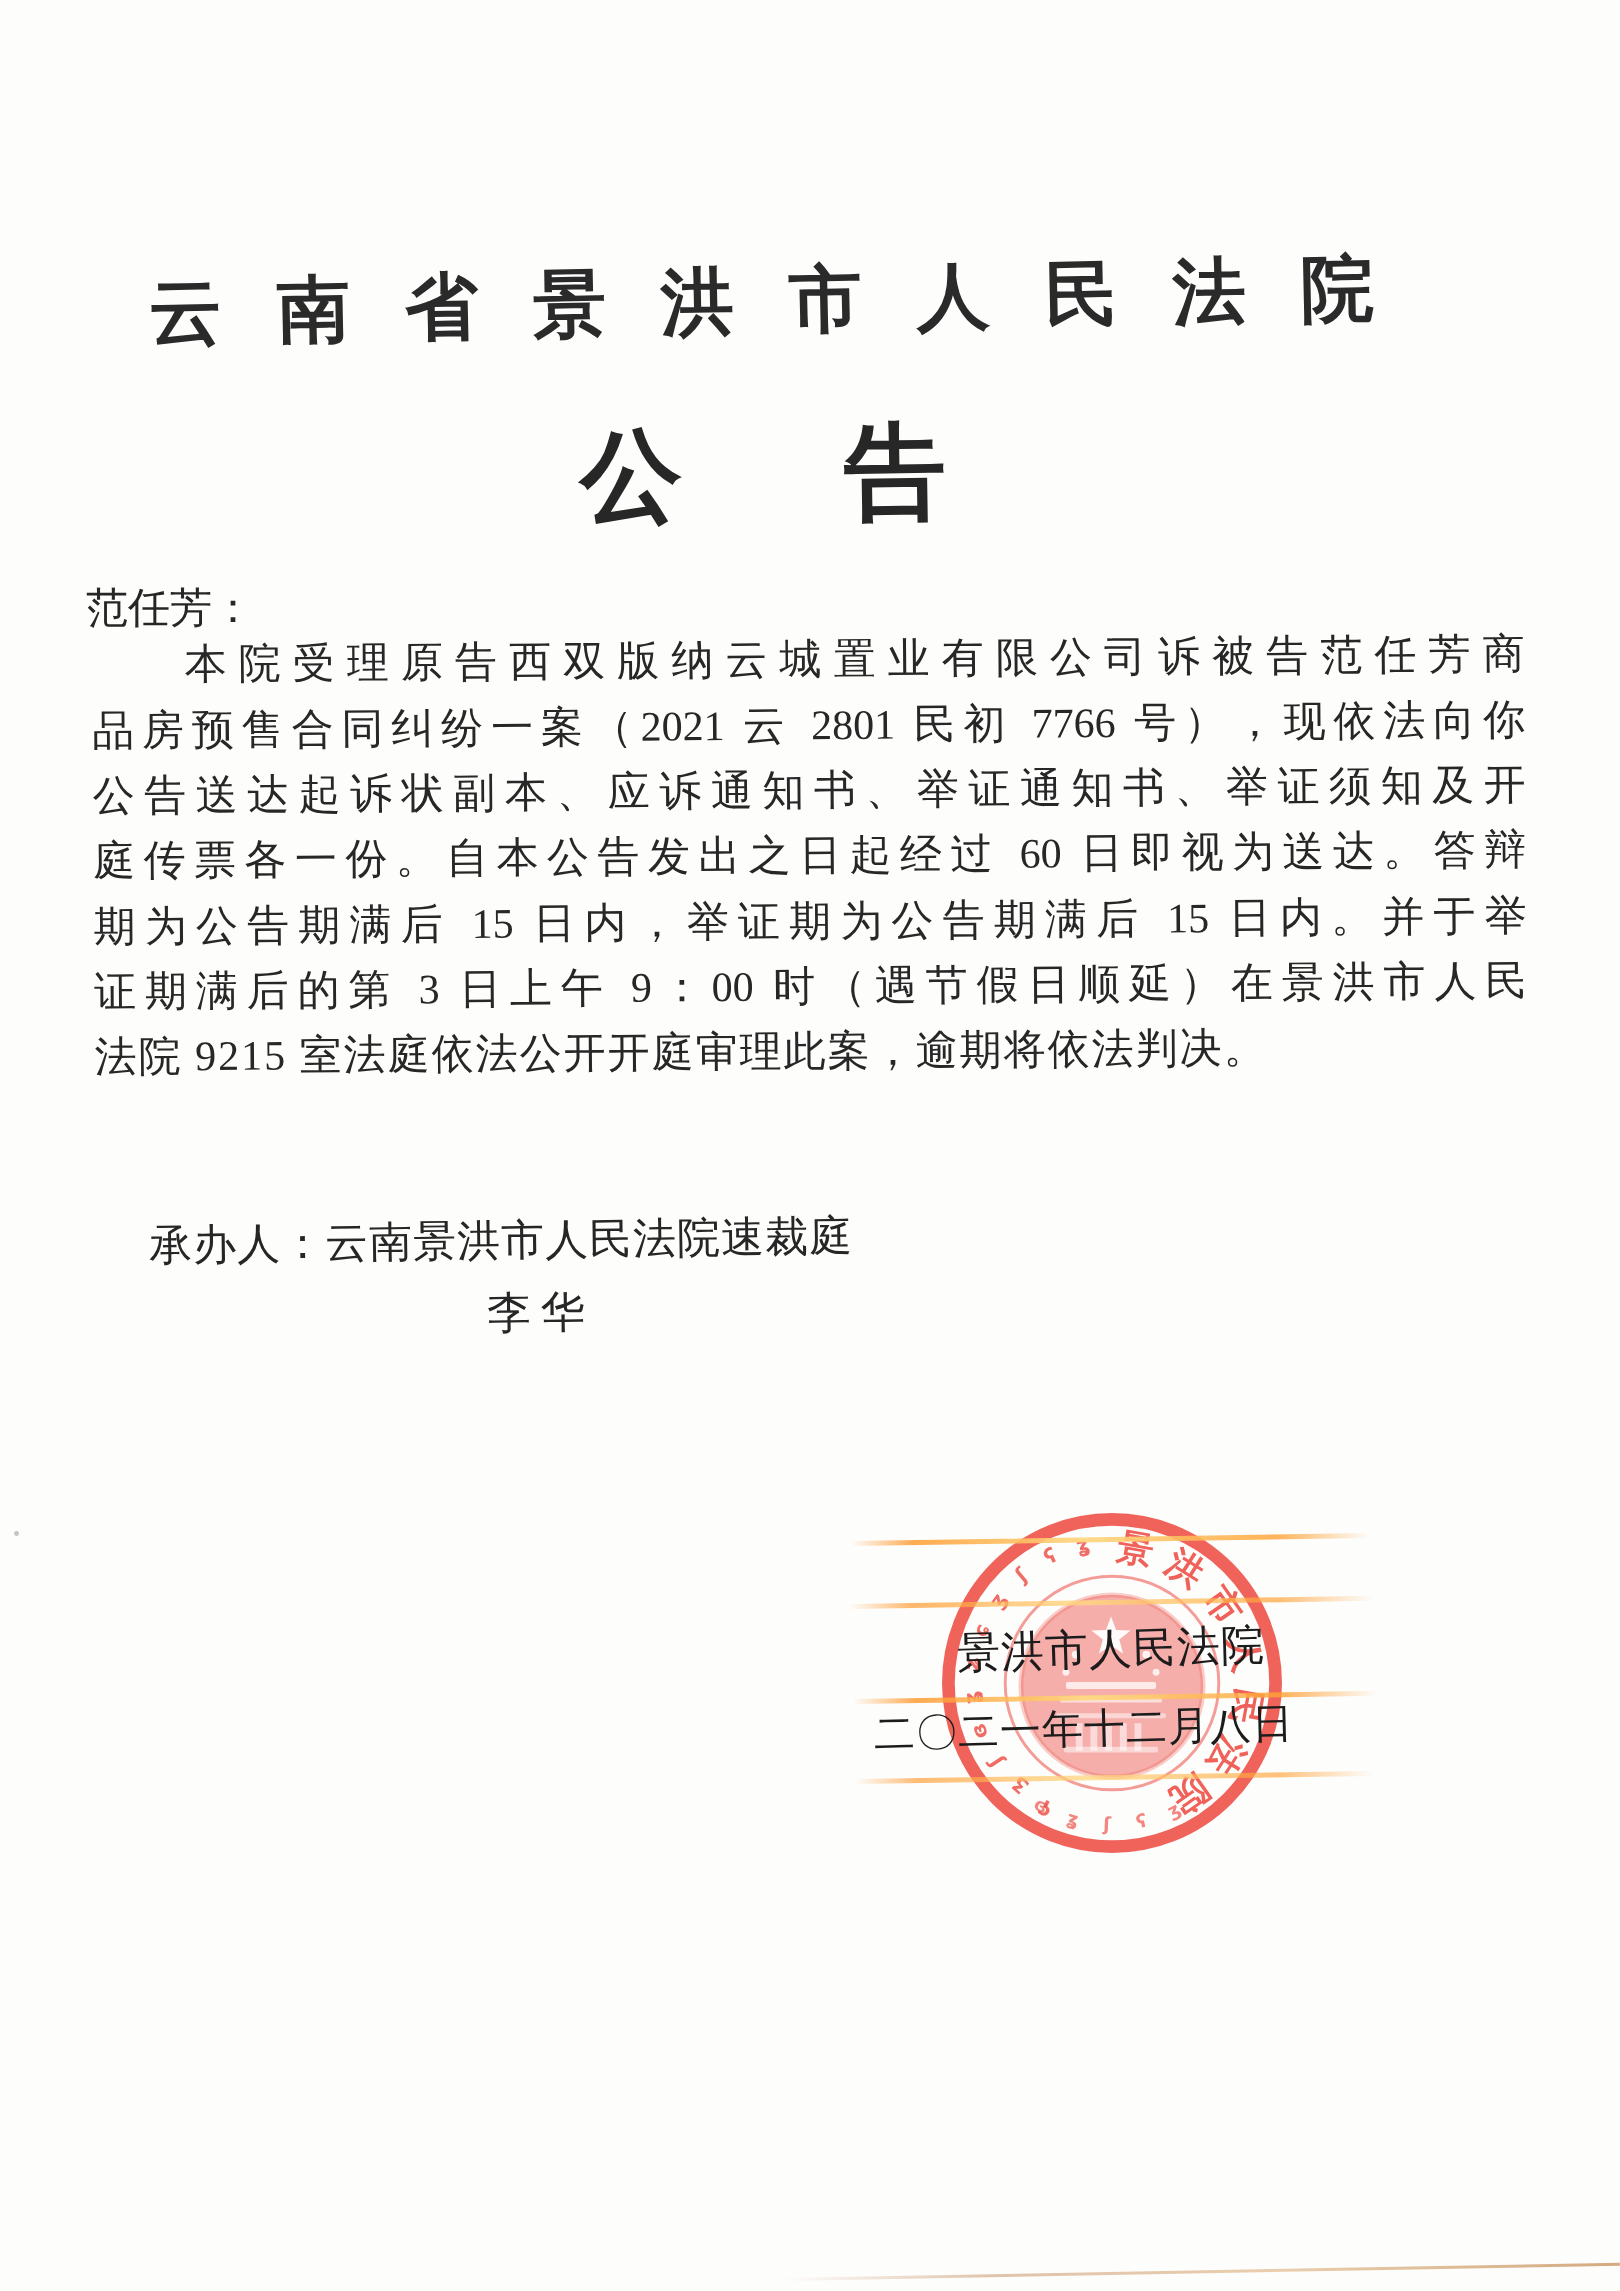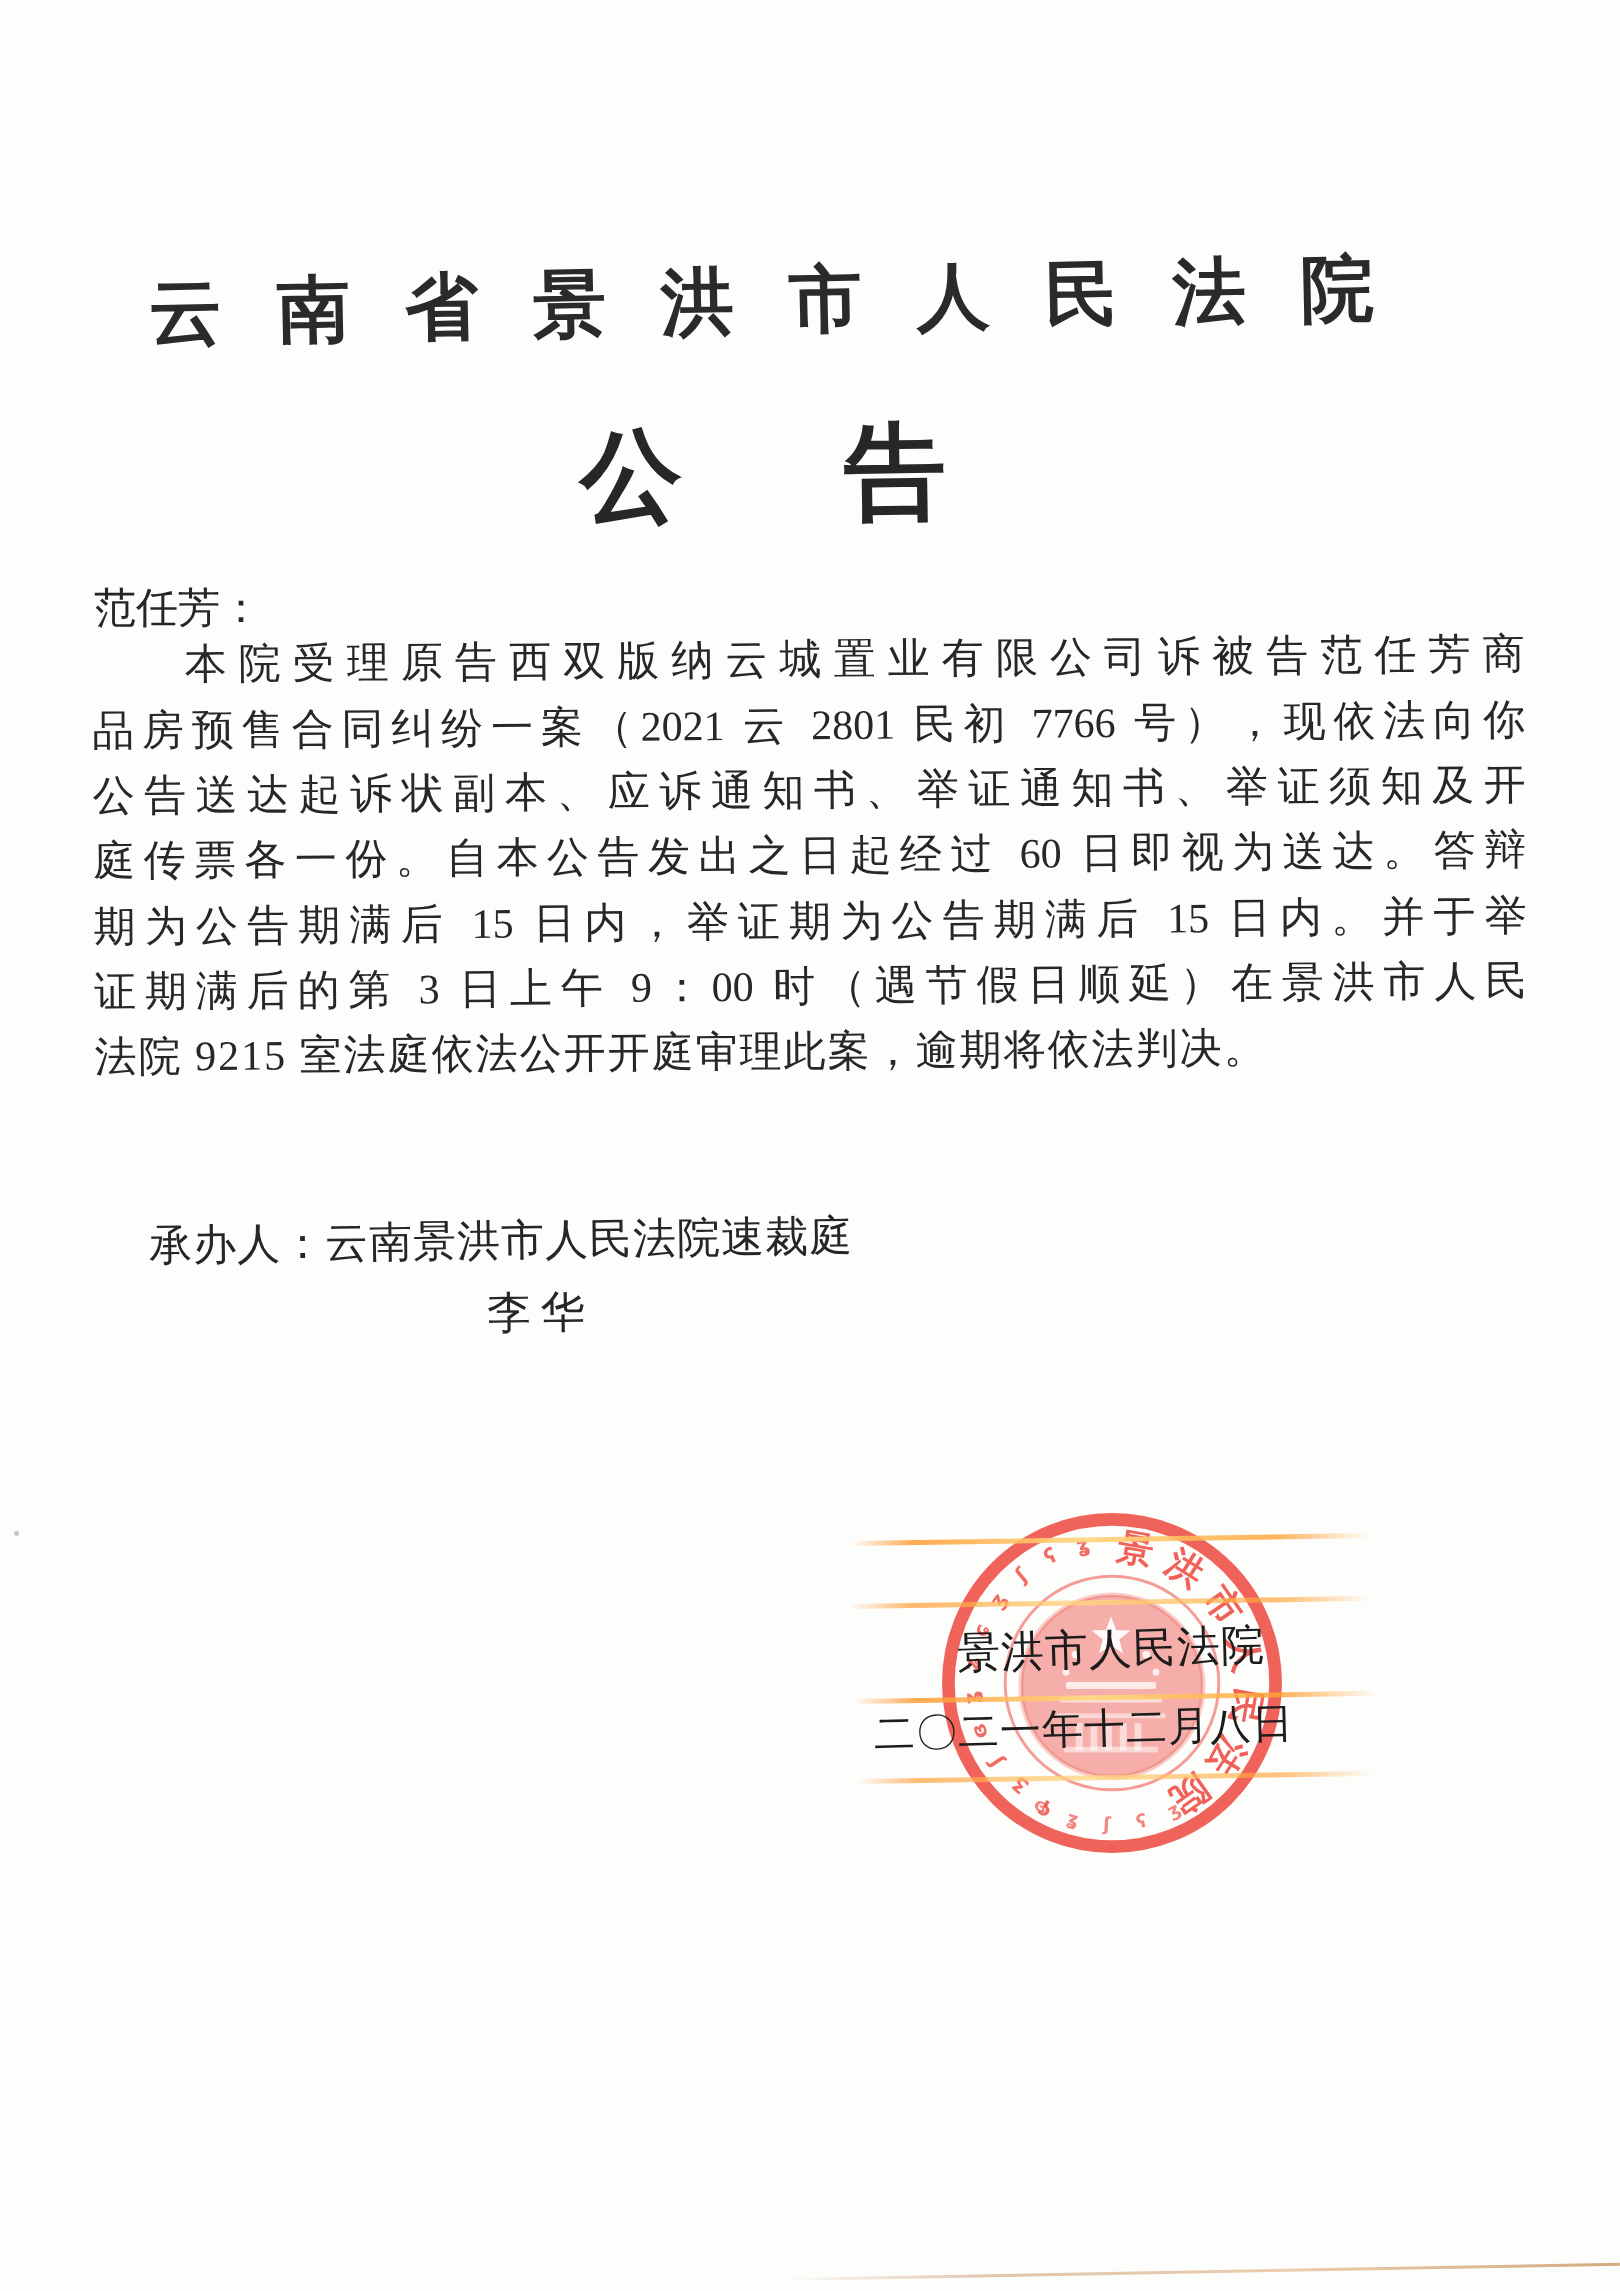--- a/index.html
+++ b/index.html
@@ -10,21 +10,21 @@
   .court-title{
     position:absolute;left:149px;top:265px;font-size:73px;font-weight:600;
     letter-spacing:55px;white-space:nowrap;color:#2a2a2a;
     transform:rotate(-1.15deg);transform-origin:0 50%;
   }
   .notice-title{
     position:absolute;left:580px;top:410px;font-size:102px;font-weight:600;
     letter-spacing:162px;white-space:nowrap;color:#272727;
     transform:rotate(-0.9deg);transform-origin:0 50%;
   }
-  .addressee{position:absolute;left:94px;top:580px;font-size:42px;}
+  .addressee{position:absolute;left:86px;top:580px;font-size:42px;}
   .body-block{position:absolute;left:0;top:0;width:1620px;height:1176px;
     transform:rotate(-0.45deg);transform-origin:93px 843px;}
   .bline{position:absolute;font-size:42px;line-height:1.2;color:#272727;
     text-align:justify;text-align-last:justify;}
   .bl-0{left:186px;top:640px;width:1340px;}
   .bl-1{left:93px;top:706px;width:1433px;}
   .bl-2{left:93px;top:771px;width:1433px;}
   .bl-3{left:93px;top:836px;width:1433px;}
   .bl-4{left:93px;top:902px;width:1433px;}
   .bl-5{left:93px;top:967px;width:1433px;}

